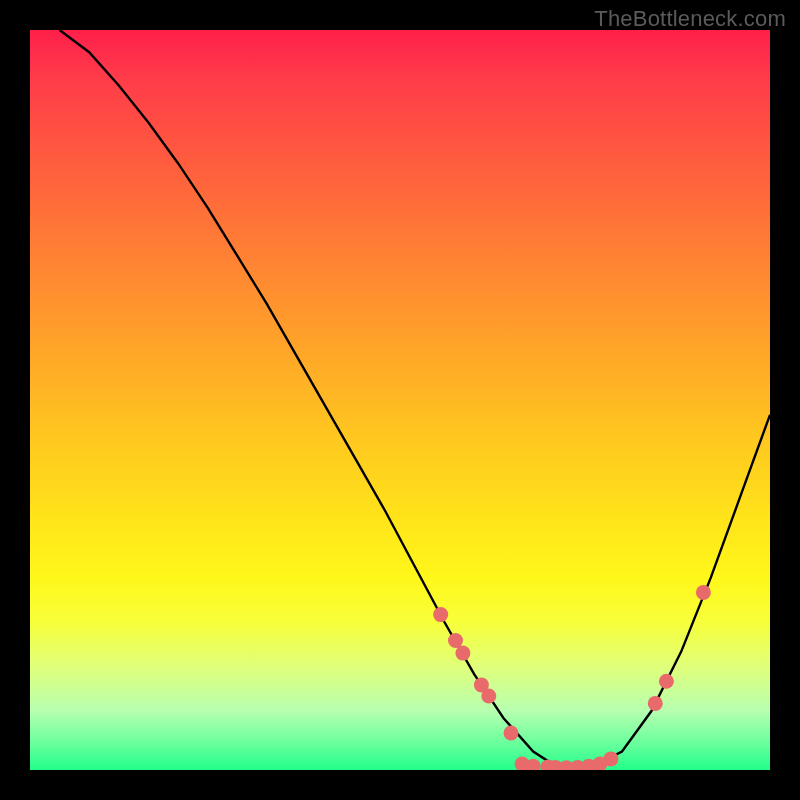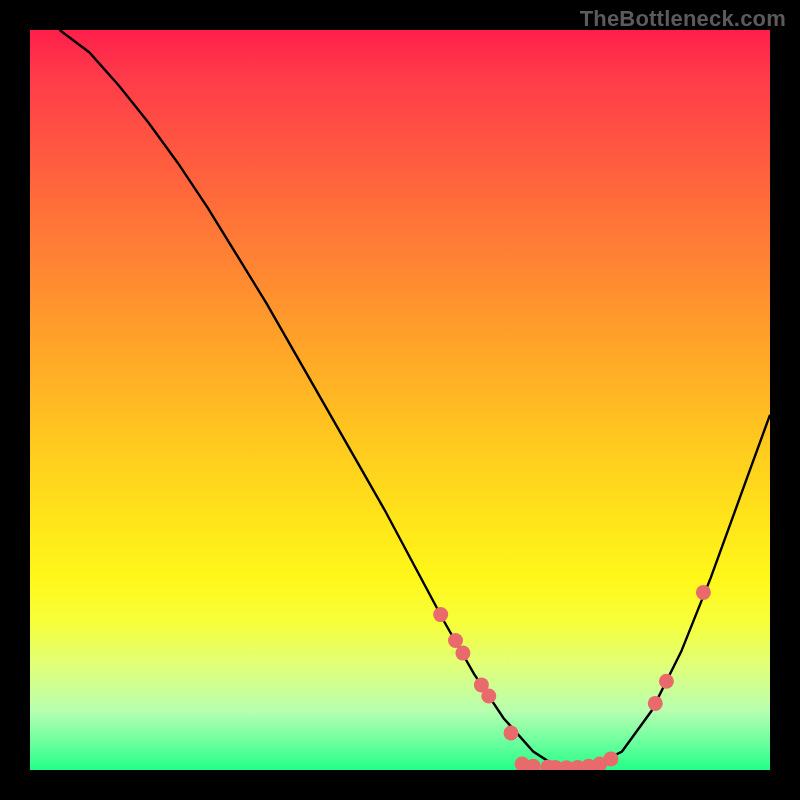--- a/index.html
+++ b/index.html
@@ -15,21 +15,21 @@
     position: relative;
     width: 800px;
     height: 800px;
   }
   .watermark {
     position: absolute;
     top: 6px;
     right: 14px;
     color: #5b5b5b;
     font-size: 22px;
-    font-weight: 700;
+    font-weight: 400;
     letter-spacing: 0.2px;
     z-index: 40;
   }
   .plot-bg {
     position: absolute;
     left: 30px;
     top: 30px;
     width: 740px;
     height: 740px;
     background: linear-gradient(to bottom,

